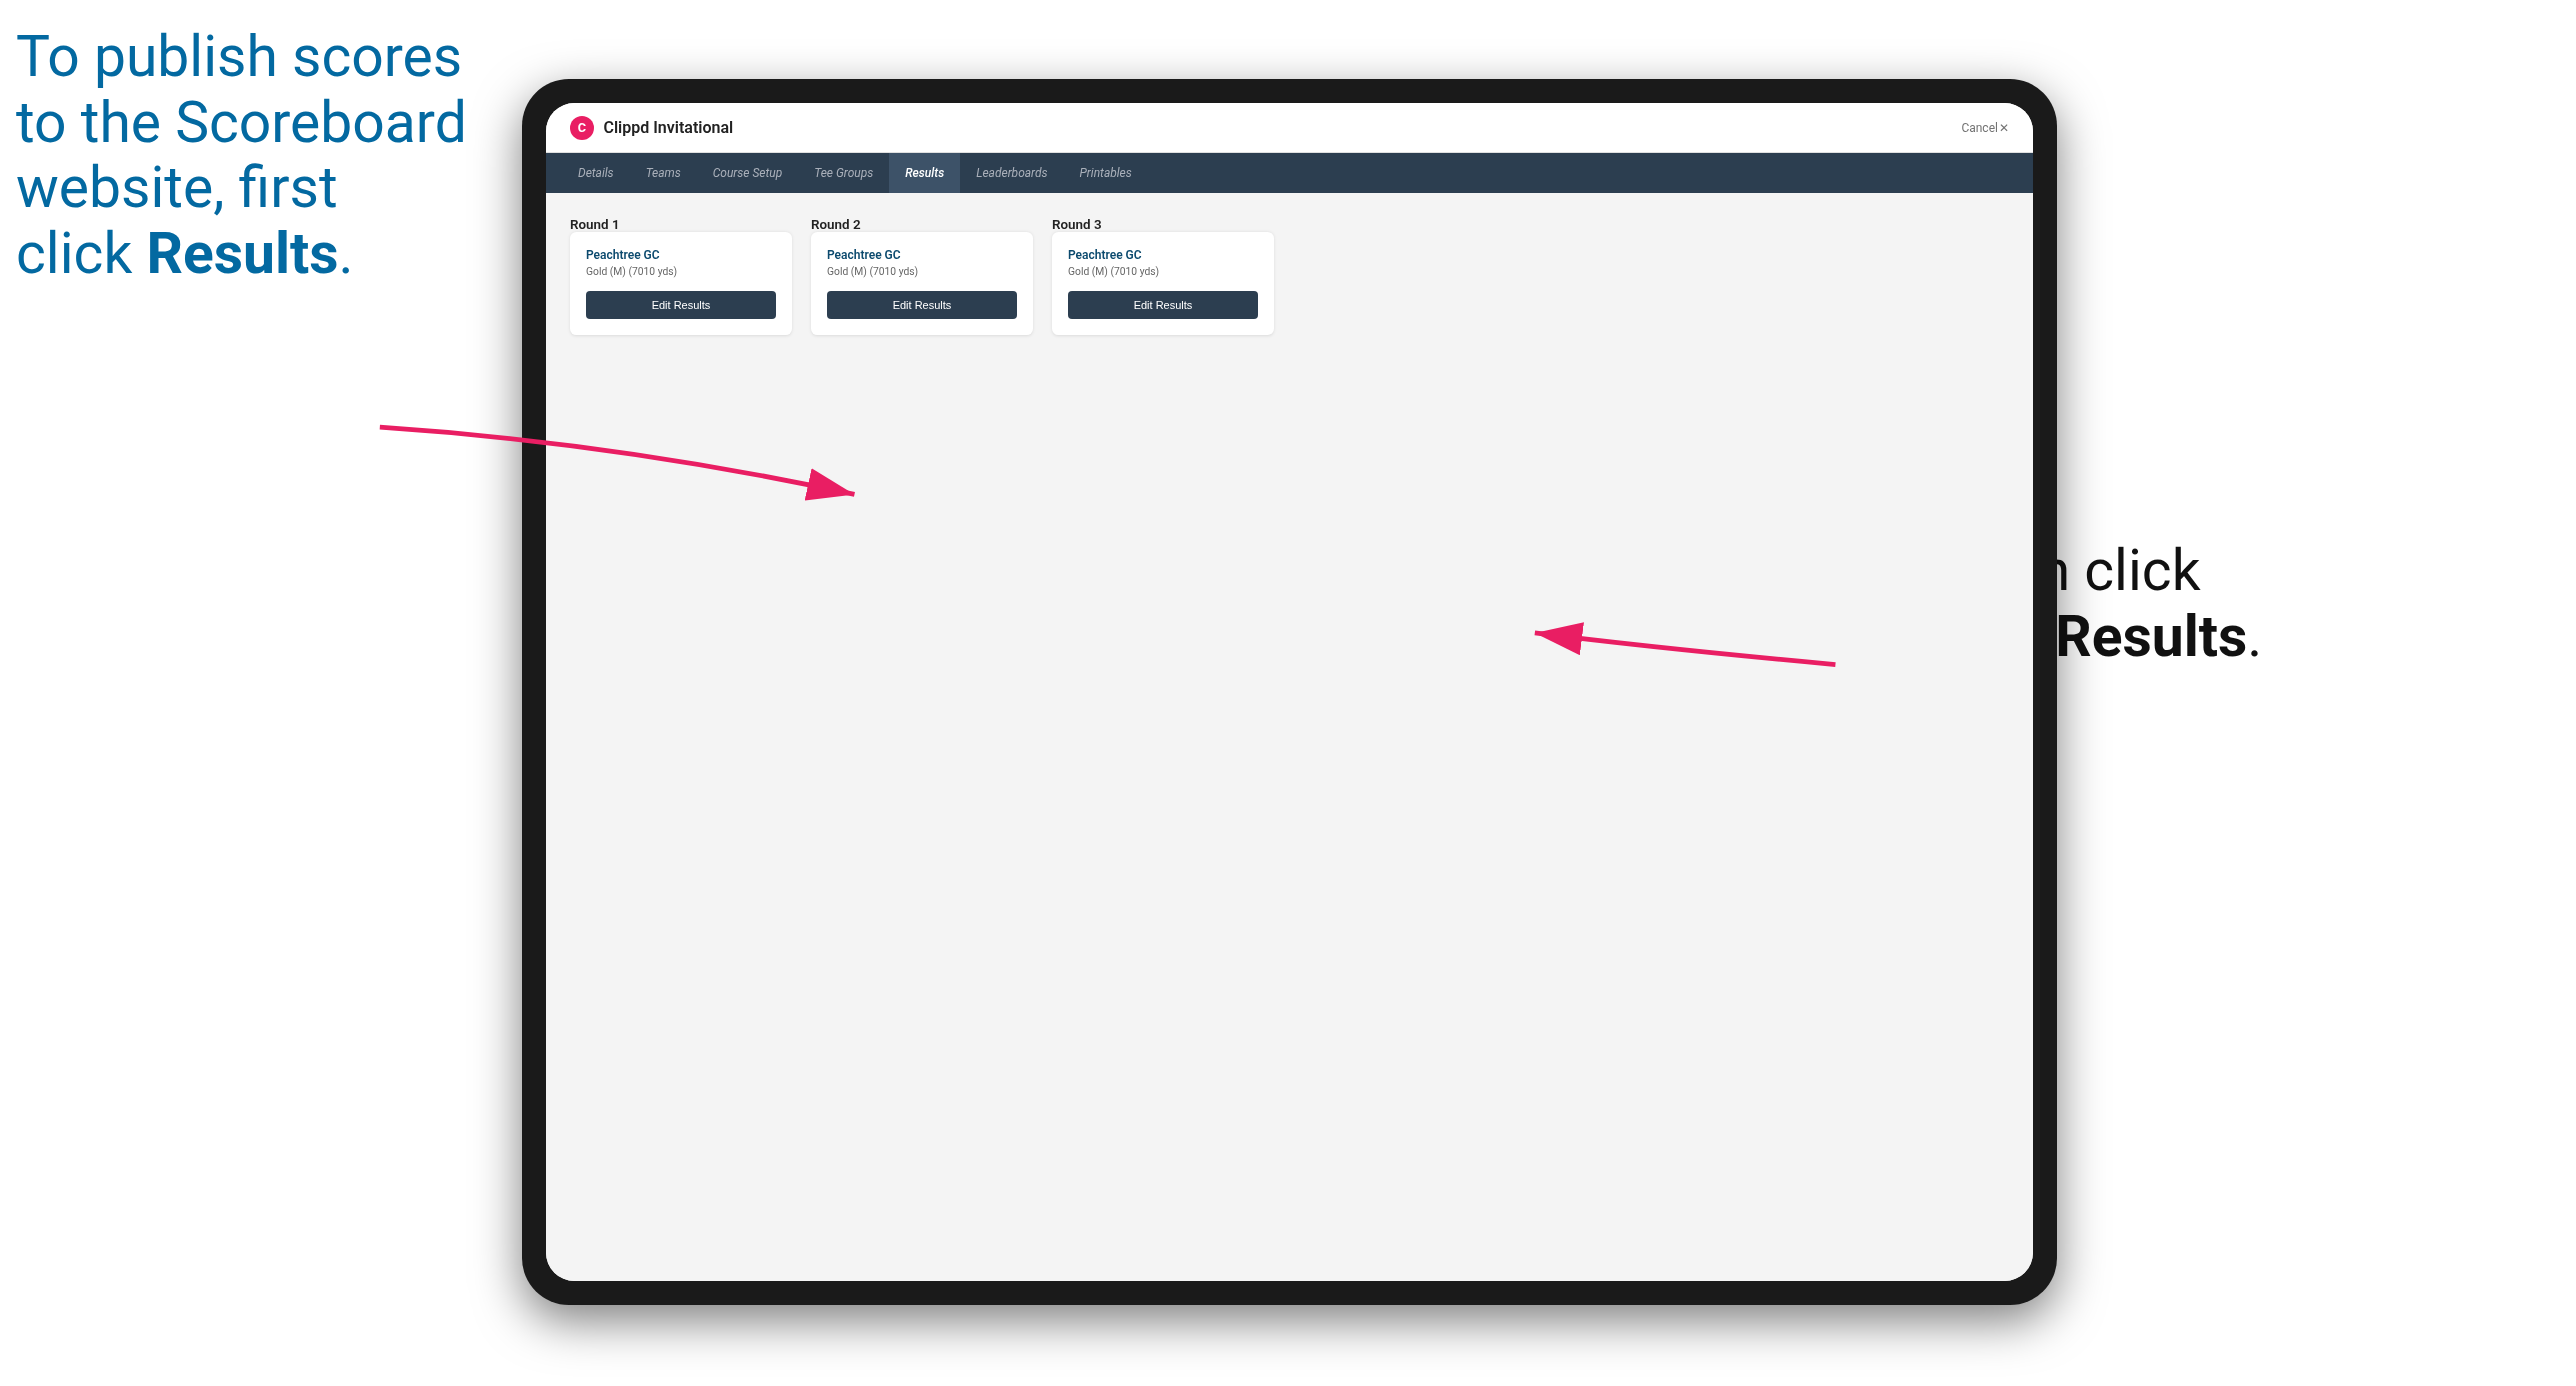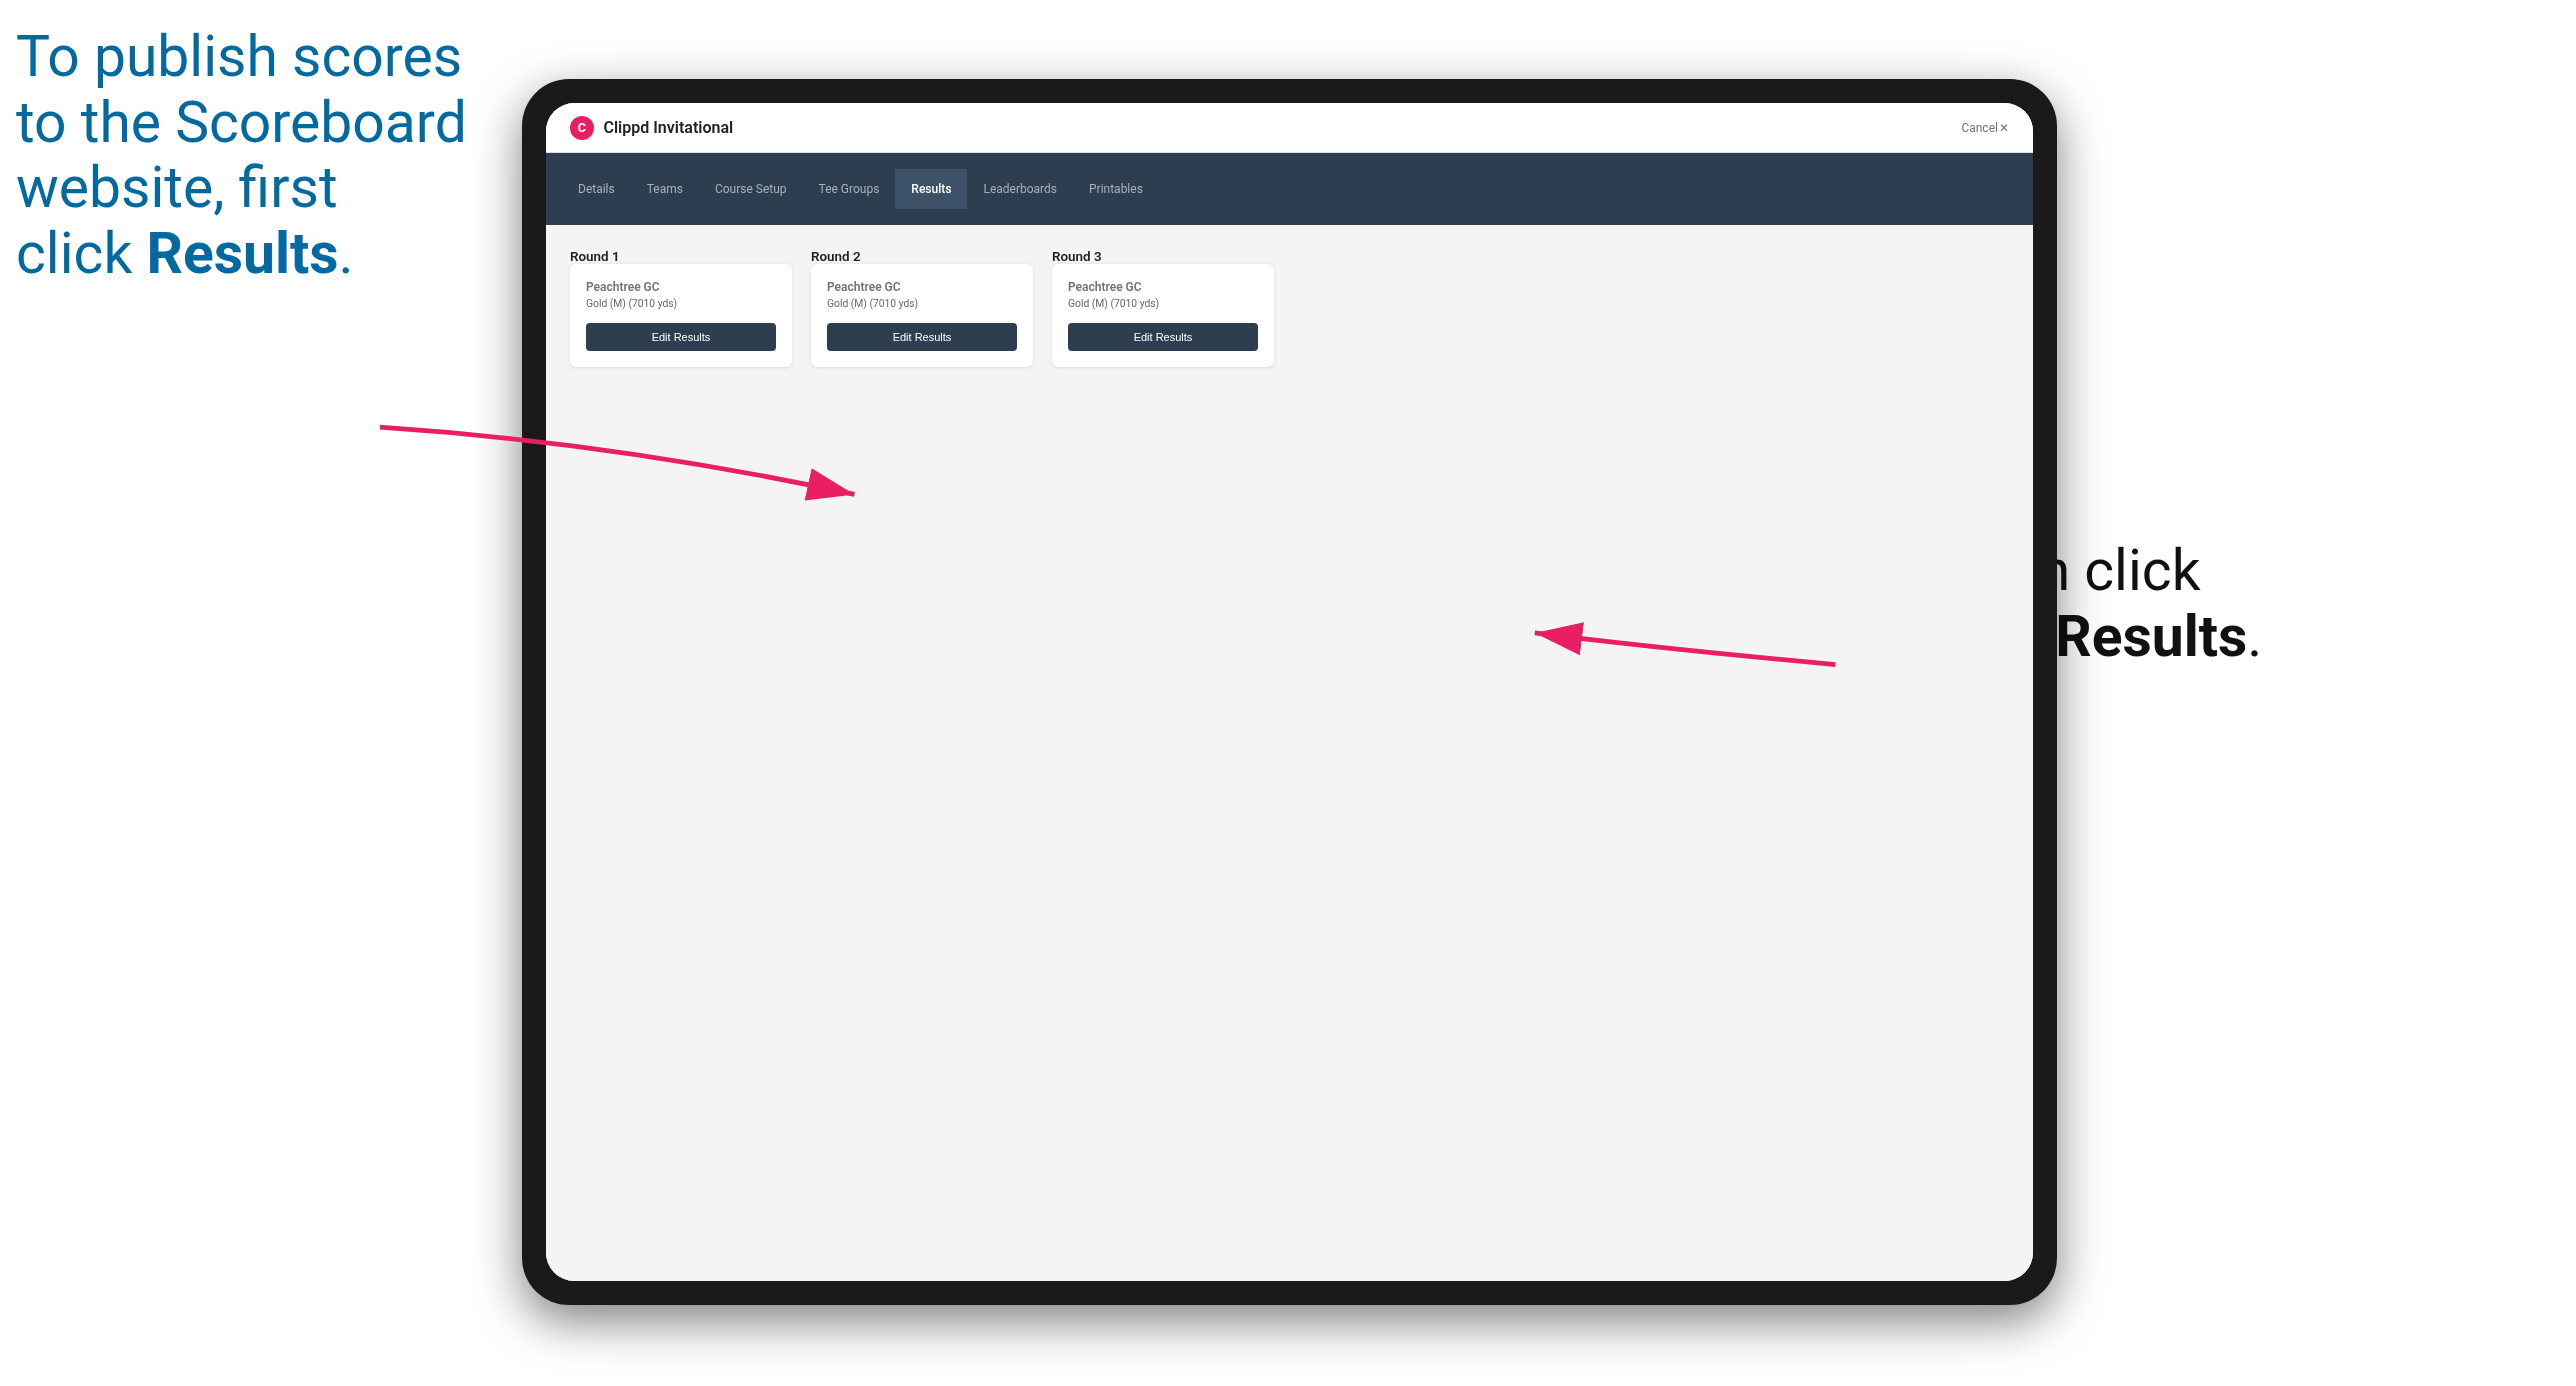--- a/index.html
+++ b/index.html
@@ -175,22 +175,23 @@
       cursor: pointer;
       display: flex;
       align-items: center;
       gap: 1px;
     }
 
     
     .tab-bar {
       background: #2c3e50;
       display: flex;
-      padding: 16px 16px;
+      padding: 0 16px;
       flex-shrink: 0;
+      font-style: italic;
     }
 
     .tab-item {
       padding: 12.7px 16px;
       color: #aab0ba;
       font-size: 12px;
       cursor: pointer;
       font-weight: 400;
     }
 
@@ -227,21 +228,21 @@
     .round-card {
       background: #ffffff;
       border-radius: 6.3px;
       padding: 16px;
       box-shadow: 0 0.8px 3.2px rgba(0,0,0,0.1);
     }
 
     .course-name {
       font-size: 12px;
       font-weight: 600;
-      color: #737373;
+      color: #0c4a6e;
       margin-bottom: 3.2px;
     }
 
     .course-details {
       font-size: 10.3px;
       color: #666;
       margin-bottom: 12.7px;
     }
 
     .edit-results-btn {

